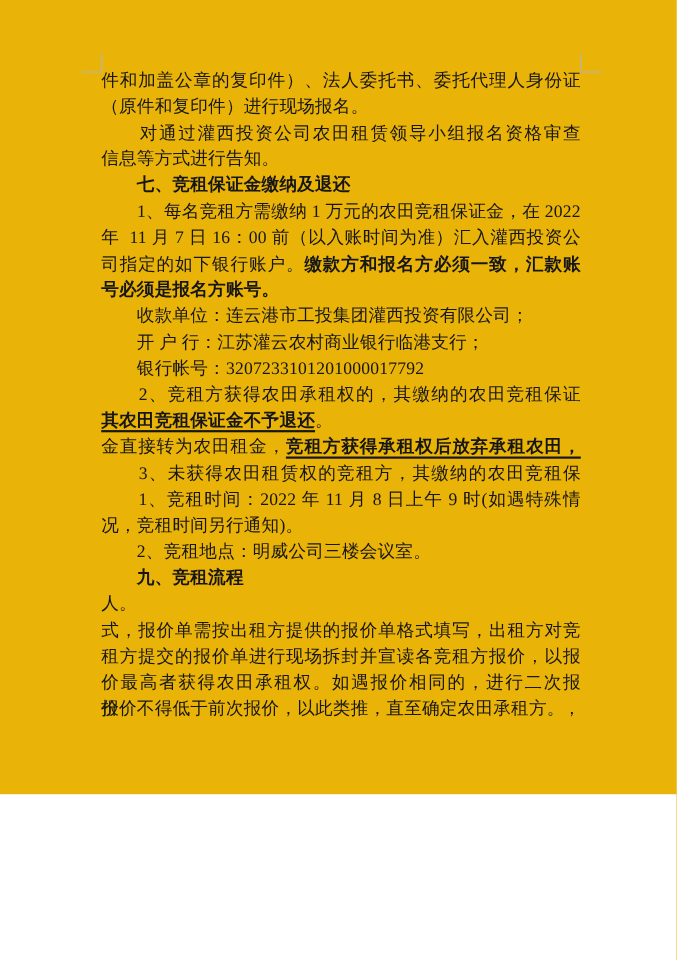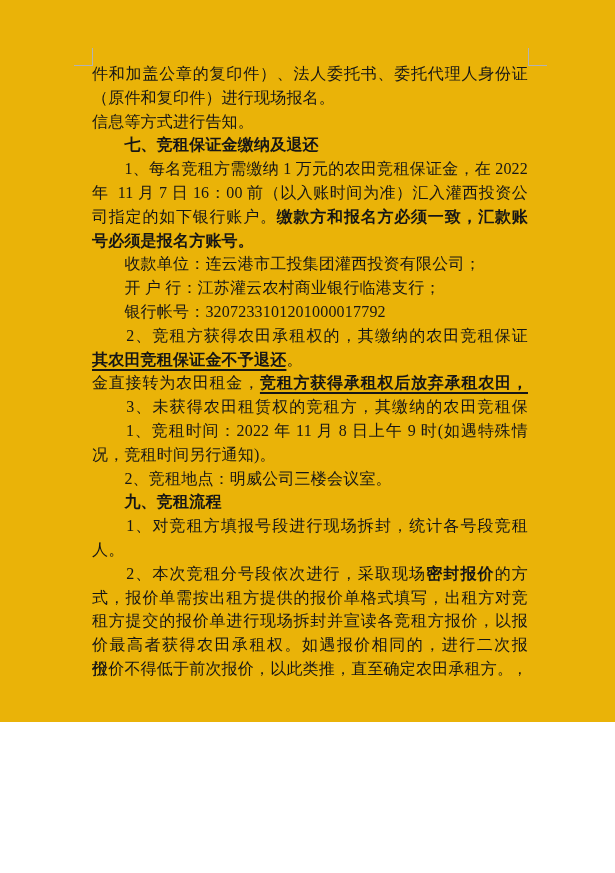--- a/index.html
+++ b/index.html
@@ -38,38 +38,37 @@
 <body>
 
 <div class="page">
   <div class="crop tl"></div>
   <div class="crop tr"></div>
   <div class="crop bl"></div>
   <div class="crop br"></div>
   <div class="doc">
       <div class="line fill"><span>件和加盖公章的复印件）、法人委托书、委托代理人身份证</span></div>
       <div class="line"><span>（原件和复印件）进行现场报名。</span></div>
+      <div class="line fill"><span>　　对通过灌西投资公司农田租赁领导小组报名资格审查</span></div>
       <div class="line"><span>信息等方式进行告知。</span></div>
       <div class="line"><span class="b">　　七、竞租保证金缴纳及退还</span></div>
       <div class="line fill"><span>　　1、每名竞租方需缴纳 1 万元的农田竞租保证金，在 2022</span></div>
       <div class="line fill"><span>年  11 月 7 日 16：00 前（以入账时间为准）汇入灌西投资公</span></div>
       <div class="line fill"><span>司指定的如下银行账户。</span><span class="b">缴款方和报名方必须一致，汇款账</span></div>
       <div class="line"><span class="b">号必须是报名方账号。</span></div>
       <div class="line"><span>　　收款单位：连云港市工投集团灌西投资有限公司；</span></div>
       <div class="line"><span>　　开 户 行：江苏灌云农村商业银行临港支行；</span></div>
       <div class="line"><span>　　银行帐号：3207233101201000017792</span></div>
       <div class="line fill"><span>　　2、竞租方获得农田承租权的，其缴纳的农田竞租保证</span></div>
       <div class="line"><span class="b u">其农田竞租保证金不予退还</span><span>。</span></div>
       <div class="line fill"><span>金直接转为农田租金，</span><span class="b u">竞租方获得承租权后放弃承租农田，</span></div>
       <div class="line fill"><span>　　3、未获得农田租赁权的竞租方，其缴纳的农田竞租保</span></div>
       <div class="line fill"><span>　　1、竞租时间：2022 年 11 月 8 日上午 9 时(如遇特殊情</span></div>
       <div class="line"><span>况，竞租时间另行通知)。</span></div>
       <div class="line"><span>　　2、竞租地点：明威公司三楼会议室。</span></div>
       <div class="line"><span class="b">　　九、竞租流程</span></div>
-      <div class="line fill"><span>　　1、对竞租方填报号段进行现场拆封，统计各号段竞租</span></div>
       <div class="line"><span>人。</span></div>
-      <div class="line fill"><span>　　2、本次竞租分号段依次进行，采取现场</span><span class="b">密封报价</span><span>的方</span></div>
       <div class="line fill"><span>式，报价单需按出租方提供的报价单格式填写，出租方对竞</span></div>
       <div class="line fill"><span>租方提交的报价单进行现场拆封并宣读各竞租方报价，以报</span></div>
       <div class="line fill"><span>价最高者获得农田承租权。如遇报价相同的，进行二次报价，</span></div>
       <div class="line"><span>报价不得低于前次报价，以此类推，直至确定农田承租方。</span></div>
     </div>
 </div>
 
 </body></html>

